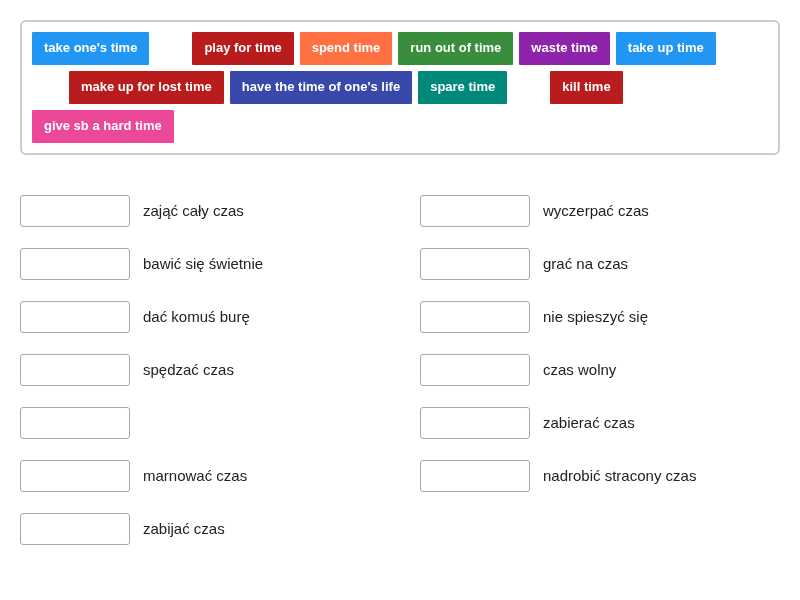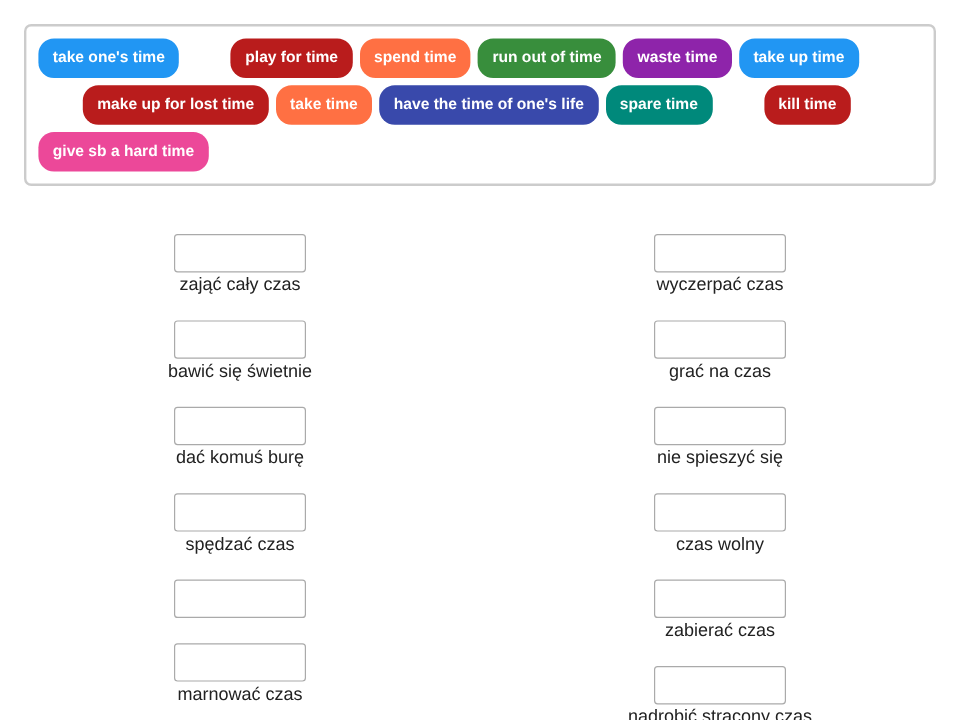--- a/index.html
+++ b/index.html
@@ -19,21 +19,21 @@
       padding: 10px;
       display: flex;
       flex-wrap: wrap;
       gap: 6px;
       margin-bottom: 30px;
       background: #fff;
     }
 
     .phrase-btn {
       border: none;
-      border-radius: 13px;
+      border-radius: 1px;
       color: #fff;
       font-weight: bold;
       font-size: 13px;
       padding: 8px 12px;
       cursor: pointer;
       text-align: center;
       line-height: 1.3;
     }
 
     .color-blue    { background-color: #2196F3; }
@@ -54,24 +54,23 @@
 
     .match-column {
       display: flex;
       flex-direction: column;
       gap: 0;
     }
 
     .match-row {
       display: flex;
       align-items: center;
-      gap: 2px;
+      gap: 13px;
       padding: 10px 0;
       border-bottom: 1px solid transparent;
-      flex-direction: column;
     }
 
     .answer-box {
       width: 110px;
       height: 32px;
       border: 1.5px solid #aaa;
       border-radius: 3px;
       flex-shrink: 0;
       background: #fff;
     }
@@ -85,21 +84,20 @@
 <body>
 
 <div class="phrase-bank">
     <button class="phrase-btn color-blue">take one's time</button>
     <button class="phrase-btn color-red">play for time</button>
     <button class="phrase-btn color-orange">spend time</button>
     <button class="phrase-btn color-green">run out of time</button>
     <button class="phrase-btn color-purple">waste time</button>
     <button class="phrase-btn color-blue">take up time</button>
     <button class="phrase-btn color-red">make up for lost time</button>
-    <button class="phrase-btn color-orange">take time</button>
     <button class="phrase-btn color-indigo">have the time of one's life</button>
     <button class="phrase-btn color-teal">spare time</button>
     <button class="phrase-btn color-red">kill time</button>
     <button class="phrase-btn color-lime">give sb a hard time</button>
   </div>
 
 <div class="match-area">
   <div class="match-column" id="left-col">
       <div class="match-row">
         <div class="answer-box"></div>

